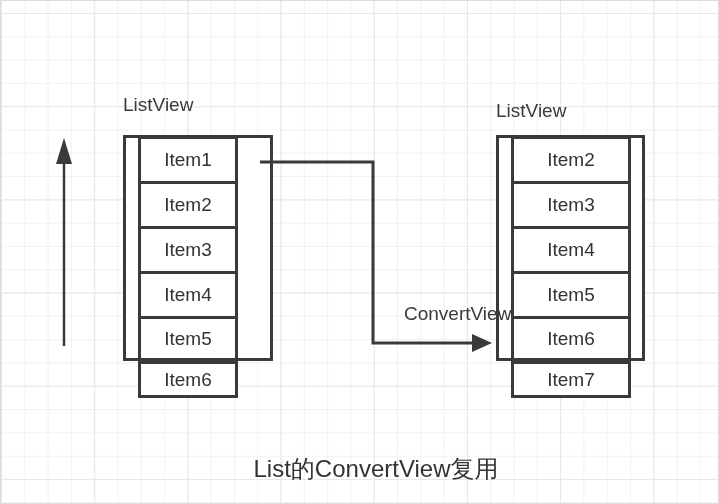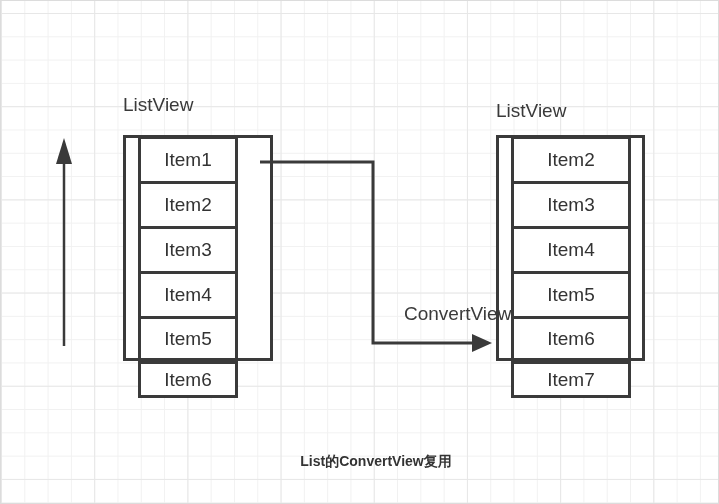--- a/index.html
+++ b/index.html
@@ -76,25 +76,24 @@
     color: #3a3a3a;
     white-space: nowrap;
     z-index: 35;
     margin-left: 26px;
   }
   .caption {
     position: absolute;
     left: 220px; top: 452px;
     width: 310px;
     text-align: center;
-    font-size: 14px;
+    font-size: 24px;
     color: #333333;
     z-index: 25;
     white-space: nowrap;
-    font-weight: bold;
   }
 </style>
 </head>
 <body>
 
 <div class="page">
 
   <div class="lv-title lv-title-left">ListView</div>
   <div class="shape-outer lv-outer-left"></div>
   <div class="left-items">

